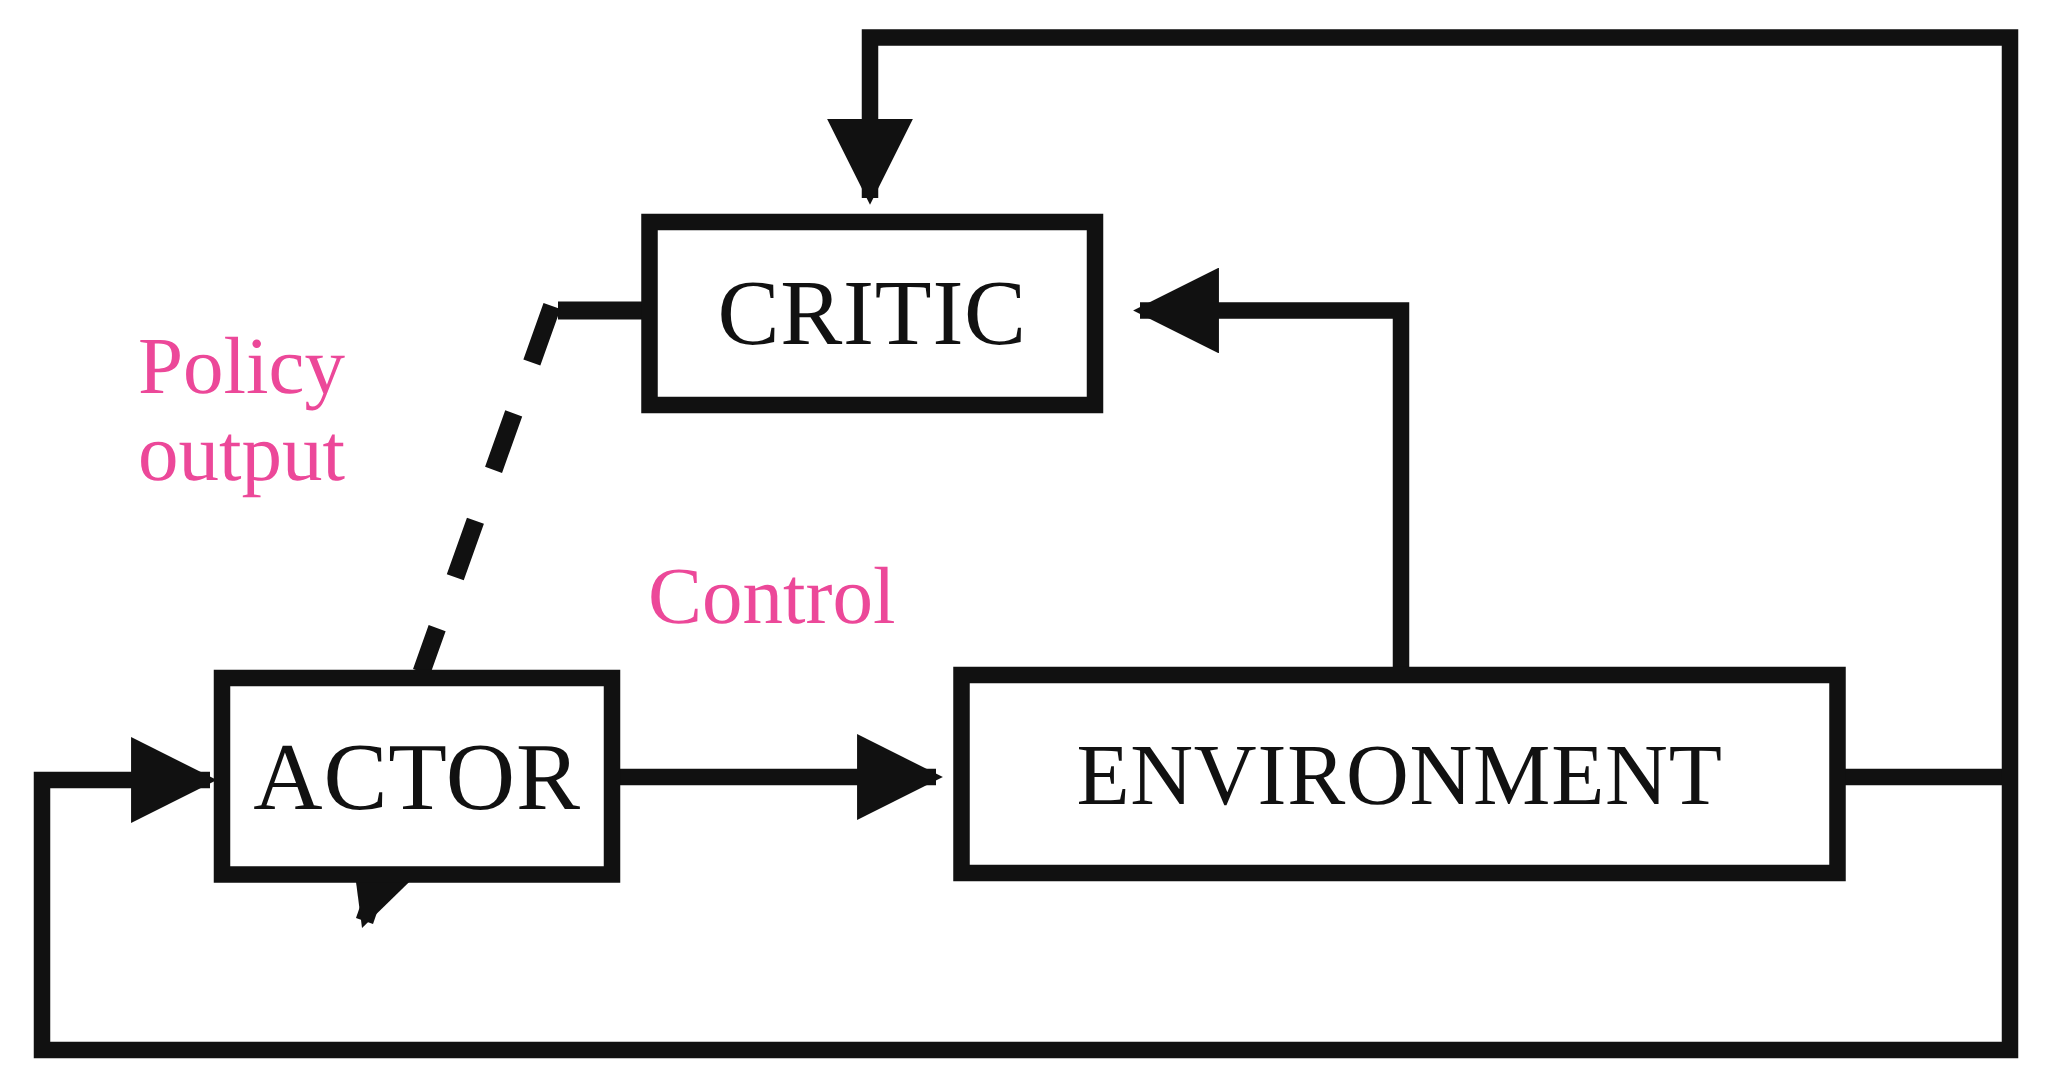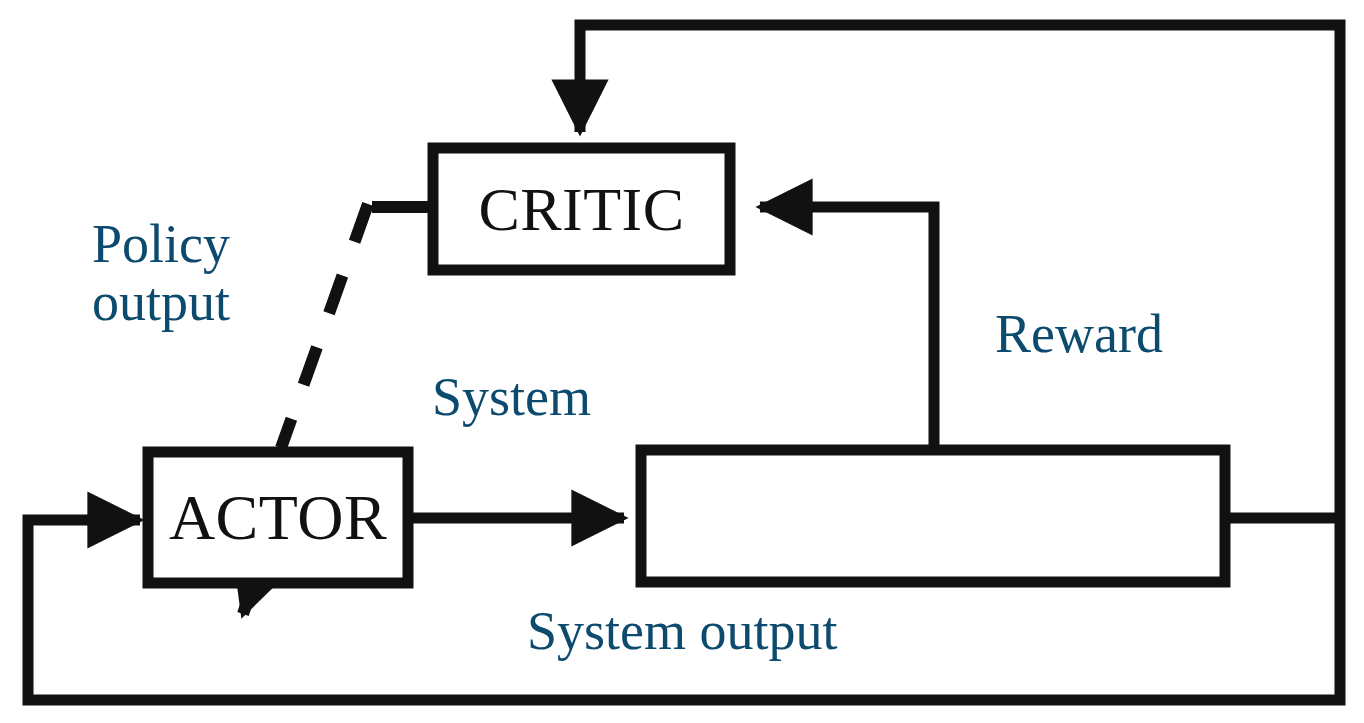--- a/index.html
+++ b/index.html
@@ -32,21 +32,21 @@
     justify-content: center;
     color: #111111;
     font-family: "Liberation Serif", "DejaVu Serif", serif;
     font-weight: 400;
     white-space: nowrap;
     letter-spacing: 0.5px;
     pointer-events: none;
   }
   .edge-label {
     position: absolute;
-    color: #0c4a6e;
+    color: #ec4899;
     font-family: "Liberation Serif", "DejaVu Serif", serif;
     font-weight: 400;
     white-space: nowrap;
     line-height: 1.08;
     pointer-events: none;
   }
   #label-critic   { left: 433px; top: 148px;  width: 297px; height: 122px; font-size: 62px; }
   #label-actor    { left: 148px; top: 452px;  width: 260px; height: 131px; font-size: 64px; }
   #label-environ  { left: 641px; top: 450px;  width: 584px; height: 132px; font-size: 58px; }
 
@@ -94,27 +94,26 @@
       <path d="M 252 588 L 243 614" stroke="#111111" stroke-width="12" fill="none" marker-end="url(#arrow-solid)"></path>
     </g>
 
     <rect x="433" y="148" width="297" height="122" fill="#ffffff" stroke="#111111" stroke-width="11"></rect>
     <rect x="148" y="452" width="260" height="131" fill="#ffffff" stroke="#111111" stroke-width="11"></rect>
     <rect x="641" y="450" width="584" height="132" fill="#ffffff" stroke="#111111" stroke-width="11"></rect>
   </svg>
 
   <div class="box-label" id="label-critic">CRITIC</div>
   <div class="box-label" id="label-actor">ACTOR</div>
+  <div class="box-label" id="label-environ">ENVIRONMENT</div>
 
   <div class="edge-label" id="label-policy-update">
     <div>Policy</div>
     <div>output</div>
   </div>
 
   <div class="edge-label" id="label-control-action">
-    <div>System</div>
+    <div>Control</div>
   </div>
 
-  <div class="edge-label" id="label-reward">Reward</div>
 
-  <div class="edge-label" id="label-system-output">System output</div>
 
 </div>
 
 </body></html>

